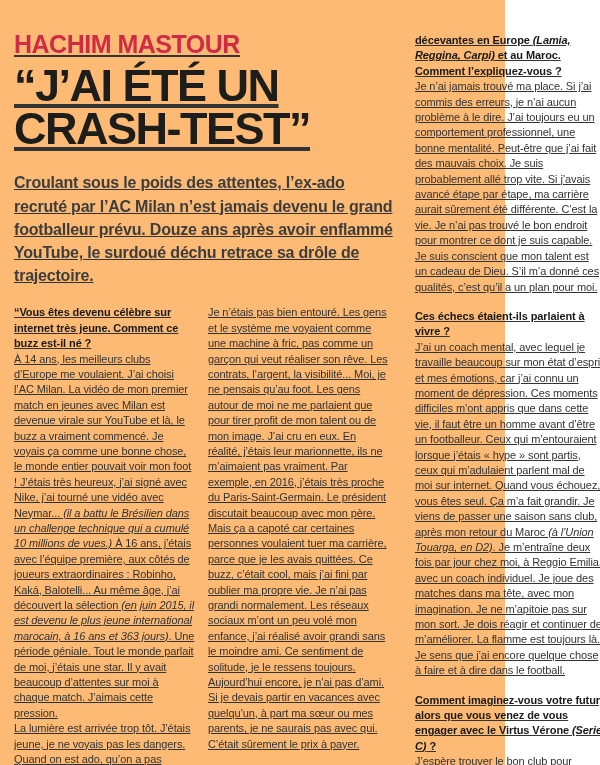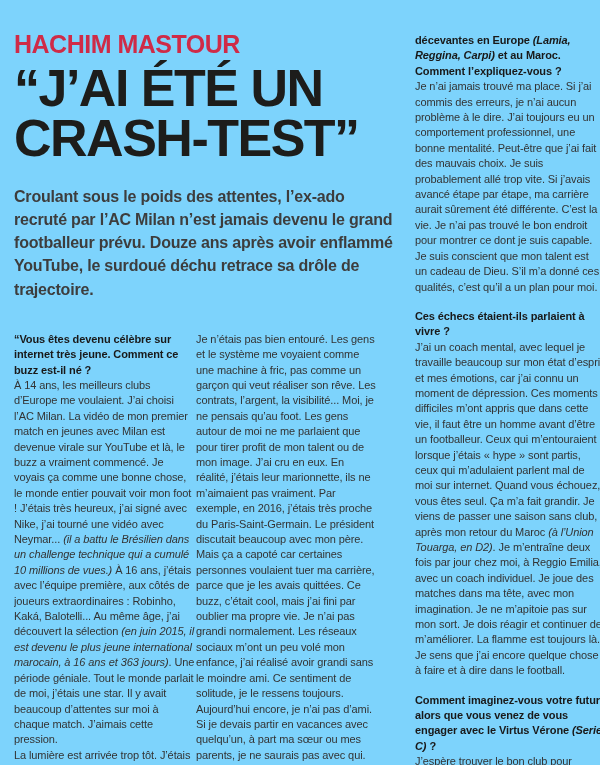--- a/index.html
+++ b/index.html
@@ -9,49 +9,50 @@
   }
   *{margin:0;padding:0;box-sizing:border-box;}
   html,body{background:#ffffff;}
   body{
     width:600px;height:765px;overflow:hidden;
     font-family:"Liberation Sans", sans-serif;
     color:var(--body);
     -webkit-font-smoothing:antialiased;
   }
   .page{
-    width:600px;height:765px;
+    width:505px;height:765px;
     display:flex;
     padding:0 12px 0 14px;
-    background:#7dd3fc;
+    background:#fdba74;
+    text-decoration:underline;
   }
   
   .main-area{width:388px;display:flex;flex-direction:column;}
   header{padding-top:32px;}
   .kicker{
     color:var(--accent);
     font-size:25px;font-weight:800;letter-spacing:-0.5px;
     line-height:1.0;
   }
   .headline{
     margin-top:7px;
     color:var(--ink);
-    font-size:52px;font-weight:800;letter-spacing:-1.5px;
+    font-size:45px;font-weight:800;letter-spacing:-1.5px;
     line-height:0.96;
   }
   .standfirst{
     margin-top:21px;
     width:382px;
     color:#3d3d3d;
     font-size:16px;font-weight:700;letter-spacing:-0.2px;
     line-height:1.45;
   }
   .cols2{
-    margin-top:31px;
-    display:flex;flex:1;overflow:hidden;
+    margin-top:18px;
+    display:flex;gap:12px;flex:1;overflow:hidden;
   }
   .col{width:182px;flex:0 0 182px;overflow:hidden;}
   
   .col-right{
     margin-left:19px;
     width:188px;flex:0 0 188px;
     padding-top:33px;overflow:hidden;
   }
   
   .q,.a{

